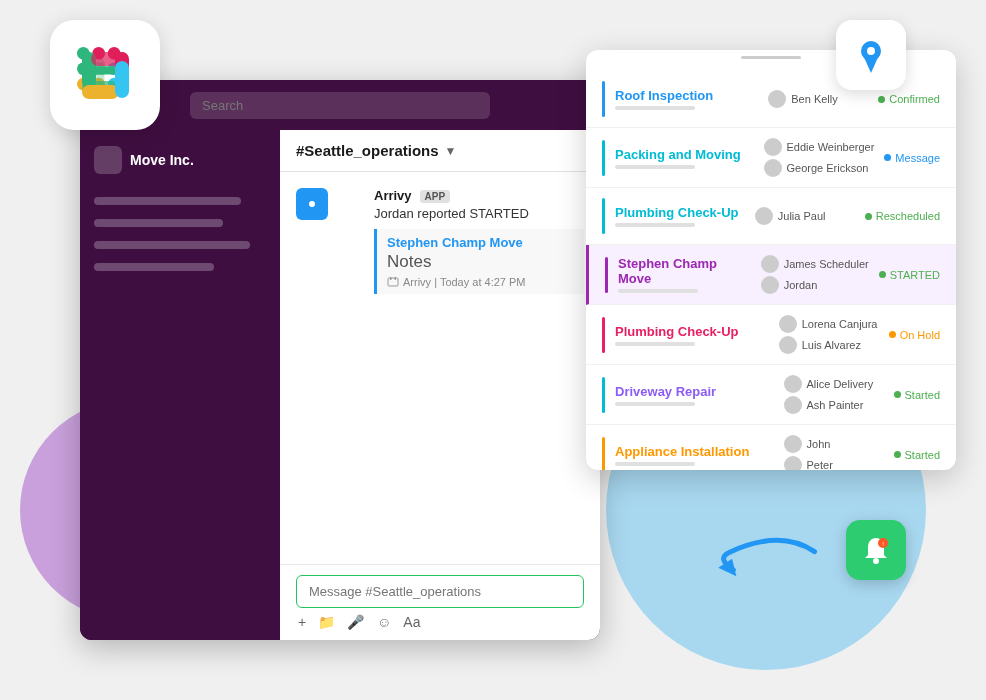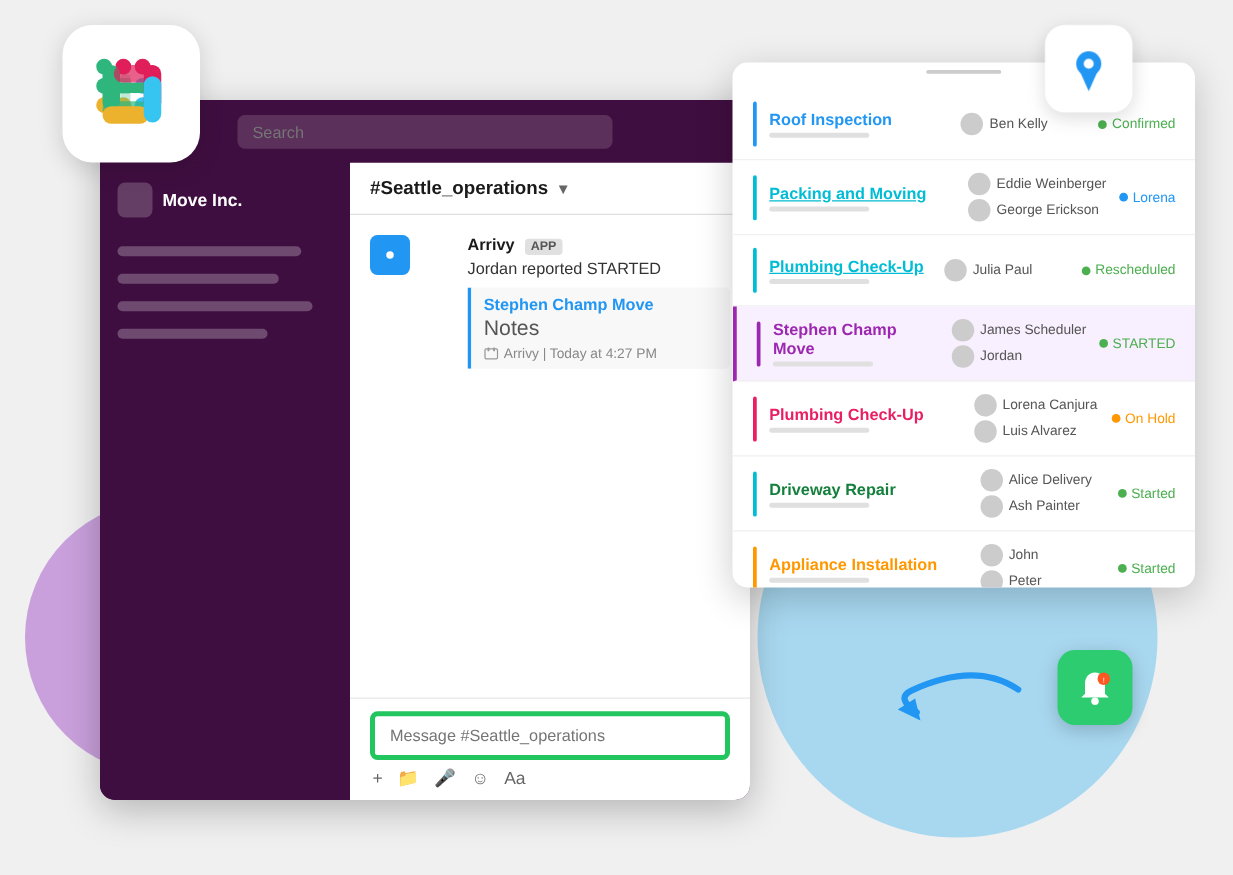--- a/index.html
+++ b/index.html
@@ -283,21 +283,21 @@
       gap: 4px;
     }
 
     
     .message-input-area {
       padding: 10px 16px;
       border-top: 1px solid #e8e8e8;
     }
     .message-input {
       width: 100%;
-      border: 4px solid #22c55e;
+      border: 1px solid #22c55e;
       border-radius: 6px;
       padding: 8px 12px;
       font-size: 13px;
       color: #999;
       outline: none;
       background: white;
     }
     .input-toolbar {
       display: flex;
       gap: 12px;
@@ -351,24 +351,24 @@
     .job-info {
       flex: 1;
       min-width: 0;
     }
     .job-title {
       font-weight: 600;
       font-size: 13px;
       margin-bottom: 3px;
     }
     .job-title.blue { color: #2196f3; }
-    .job-title.teal { color: #00bcd4; text-decoration: underline; }
+    .job-title.teal { color: #00bcd4; }
     .job-title.pink { color: #e91e63; }
     .job-title.purple { color: #9c27b0; }
-    .job-title.cyan { color: #15803d; }
+    .job-title.cyan { color: #8b5cf6; }
     .job-title.orange { color: #ff9800; }
 
     .job-bar {
       height: 4px;
       background: #e0e0e0;
       border-radius: 2px;
       width: 80px;
     }
 
     .job-avatars {
@@ -594,21 +594,21 @@
             <div class="person-avatar"></div>
             <span>Eddie Weinberger</span>
           </div>
           <div class="job-person">
             <div class="person-avatar"></div>
             <span>George Erickson</span>
           </div>
         </div>
         <div class="job-status">
           <div class="status-dot blue"></div>
-          <span class="status-text enroute">Lorena</span>
+          <span class="status-text enroute">Message</span>
         </div>
       </div>
       <div class="job-item">
         <div class="job-left-border" style="background: rgb(0, 188, 212);"></div>
         <div class="job-info">
           <div class="job-title teal">Plumbing Check-Up</div>
           <div class="job-bar"></div>
         </div>
         <div class="job-avatars">
           <div class="job-person">

